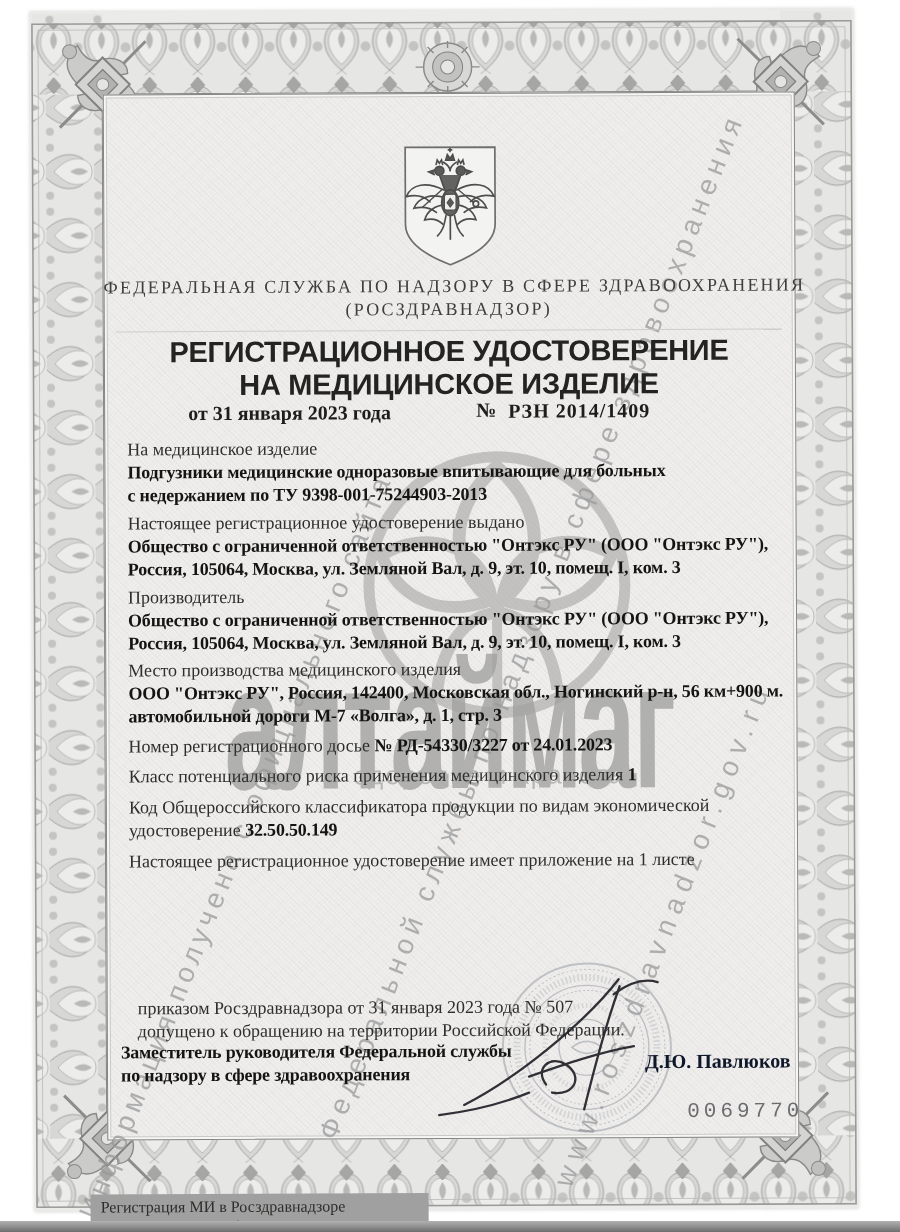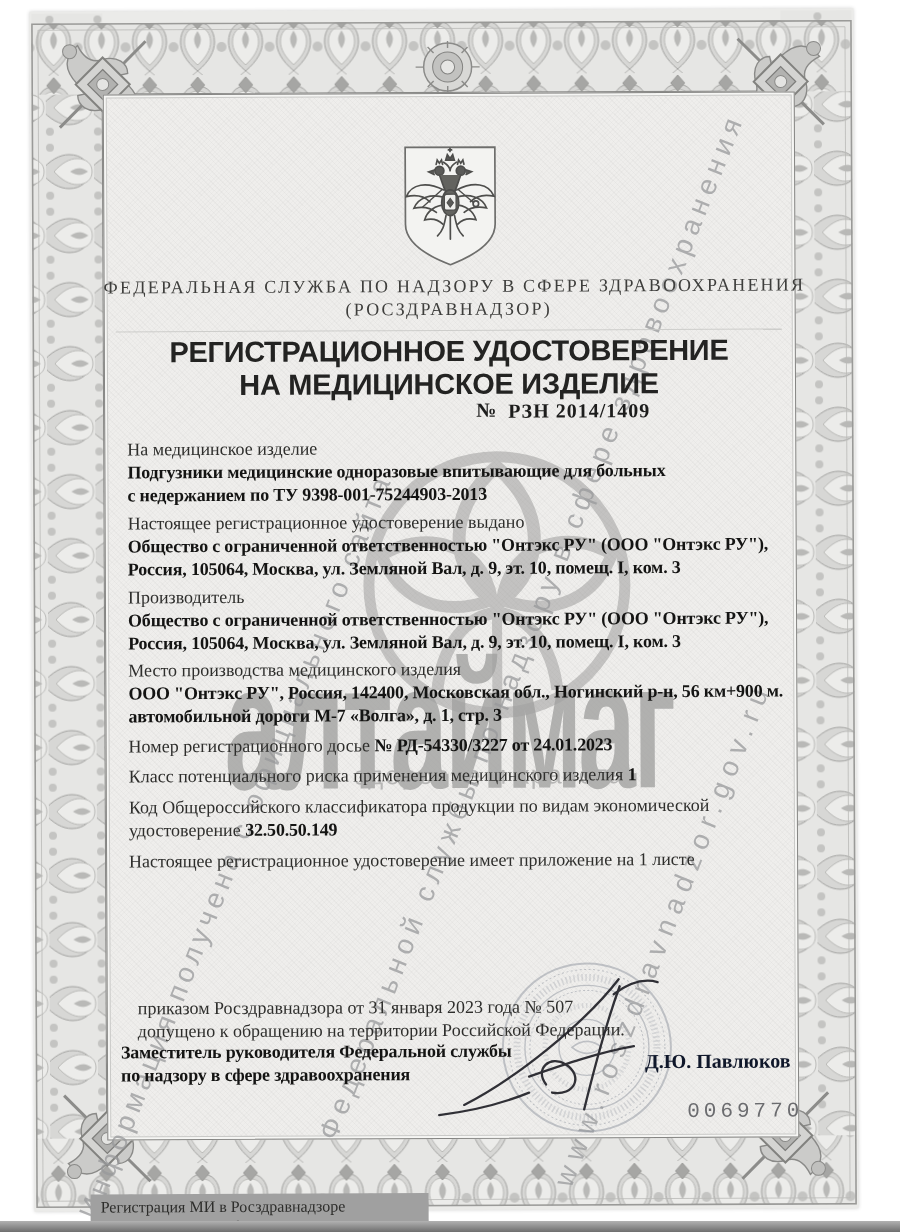--- a/index.html
+++ b/index.html
@@ -174,20 +174,21 @@
     </div>
 
     <div class="agency centered" style="top:183px;">ФЕДЕРАЛЬНАЯ СЛУЖБА ПО НАДЗОРУ В СФЕРЕ ЗДРАВООХРАНЕНИЯ</div>
     <div class="agency centered" style="top:206px;">(РОСЗДРАВНАДЗОР)</div>
 
     <div class="hline" style="top:237px;left:12px;right:12px;"></div>
 
     <div class="title centered" style="top:242px;">РЕГИСТРАЦИОННОЕ УДОСТОВЕРЕНИЕ</div>
     <div class="title centered" style="top:275px;">НА МЕДИЦИНСКОЕ ИЗДЕЛИЕ</div>
 
+    <div class="dateline" style="top:308px;left:84px;">от 31 января 2023 года</div>
     <div class="dateline" style="top:306px;left:372px;">№</div>
     <div class="dateline" style="top:307px;left:404px;letter-spacing:1px;">РЗН 2014/1409</div>
 
     <div style="top:344px;left:23px;">
       <div class="lbl">На медицинское изделие</div>
       <div class="val">Подгузники медицинские одноразовые впитывающие для больных</div>
       <div class="val">с недержанием по ТУ 9398-001-75244903-2013</div>
     </div>
 
     <div style="top:418px;left:23px;">

